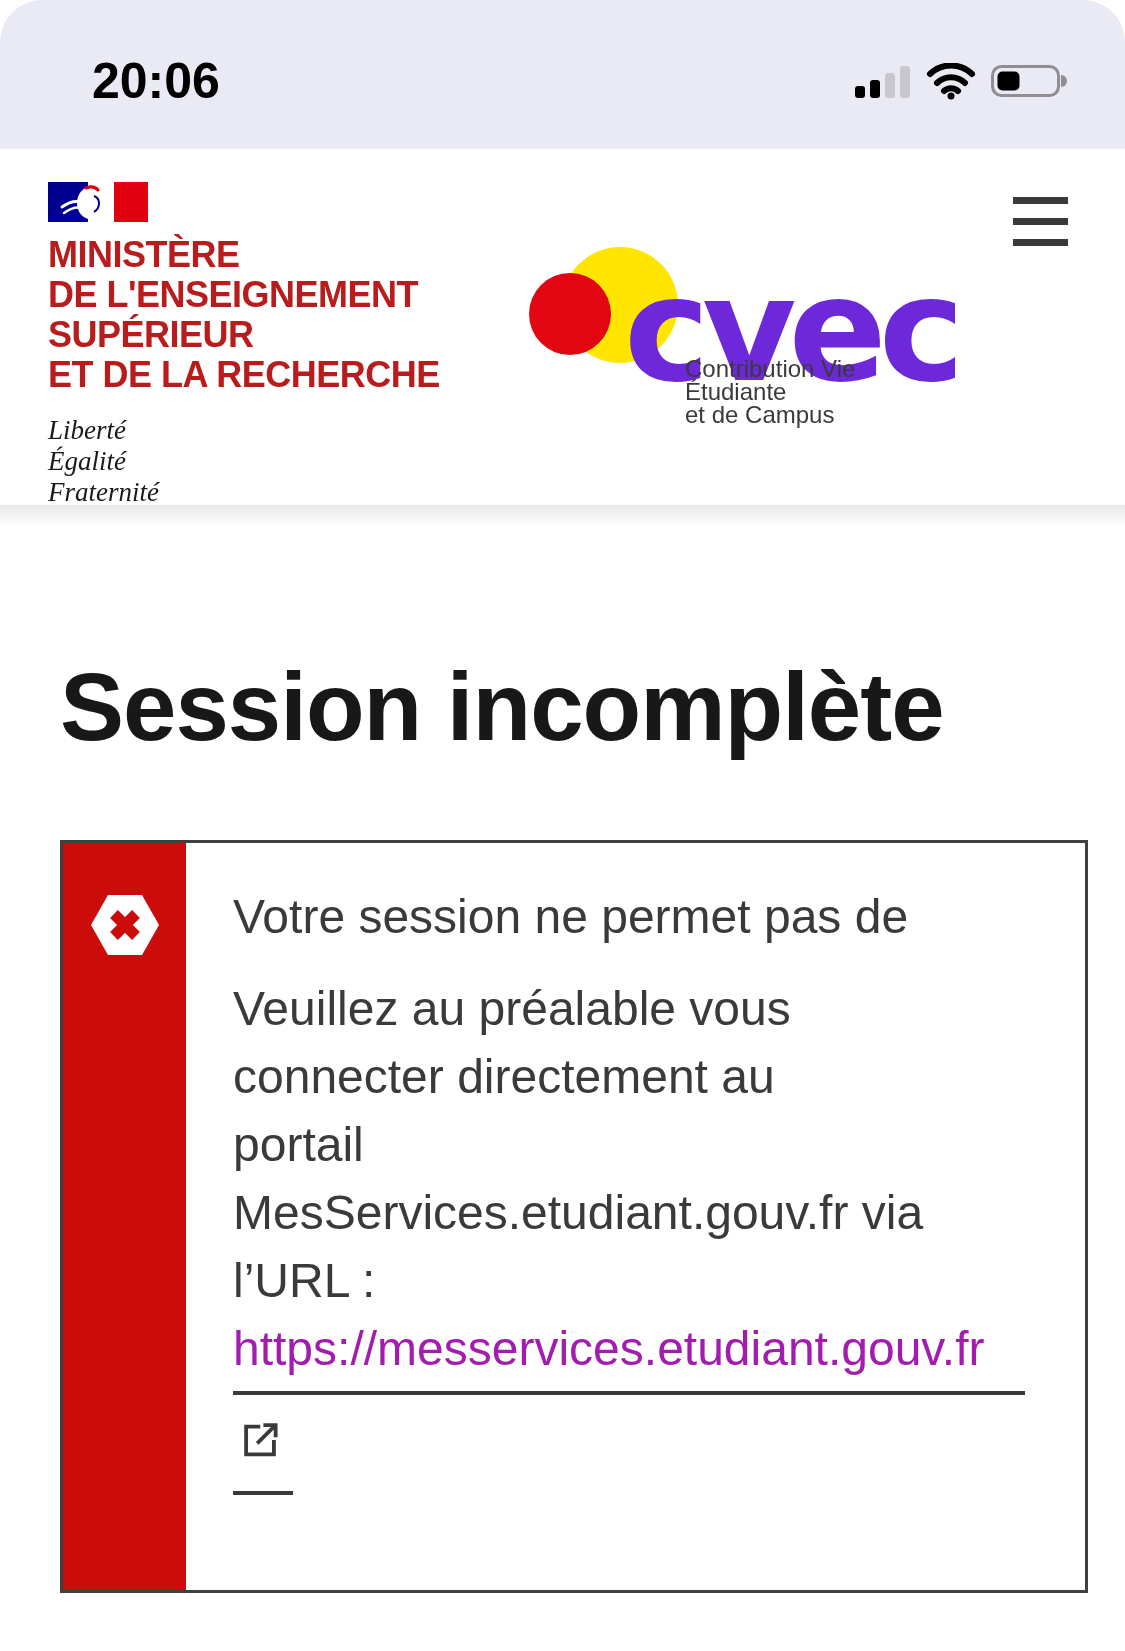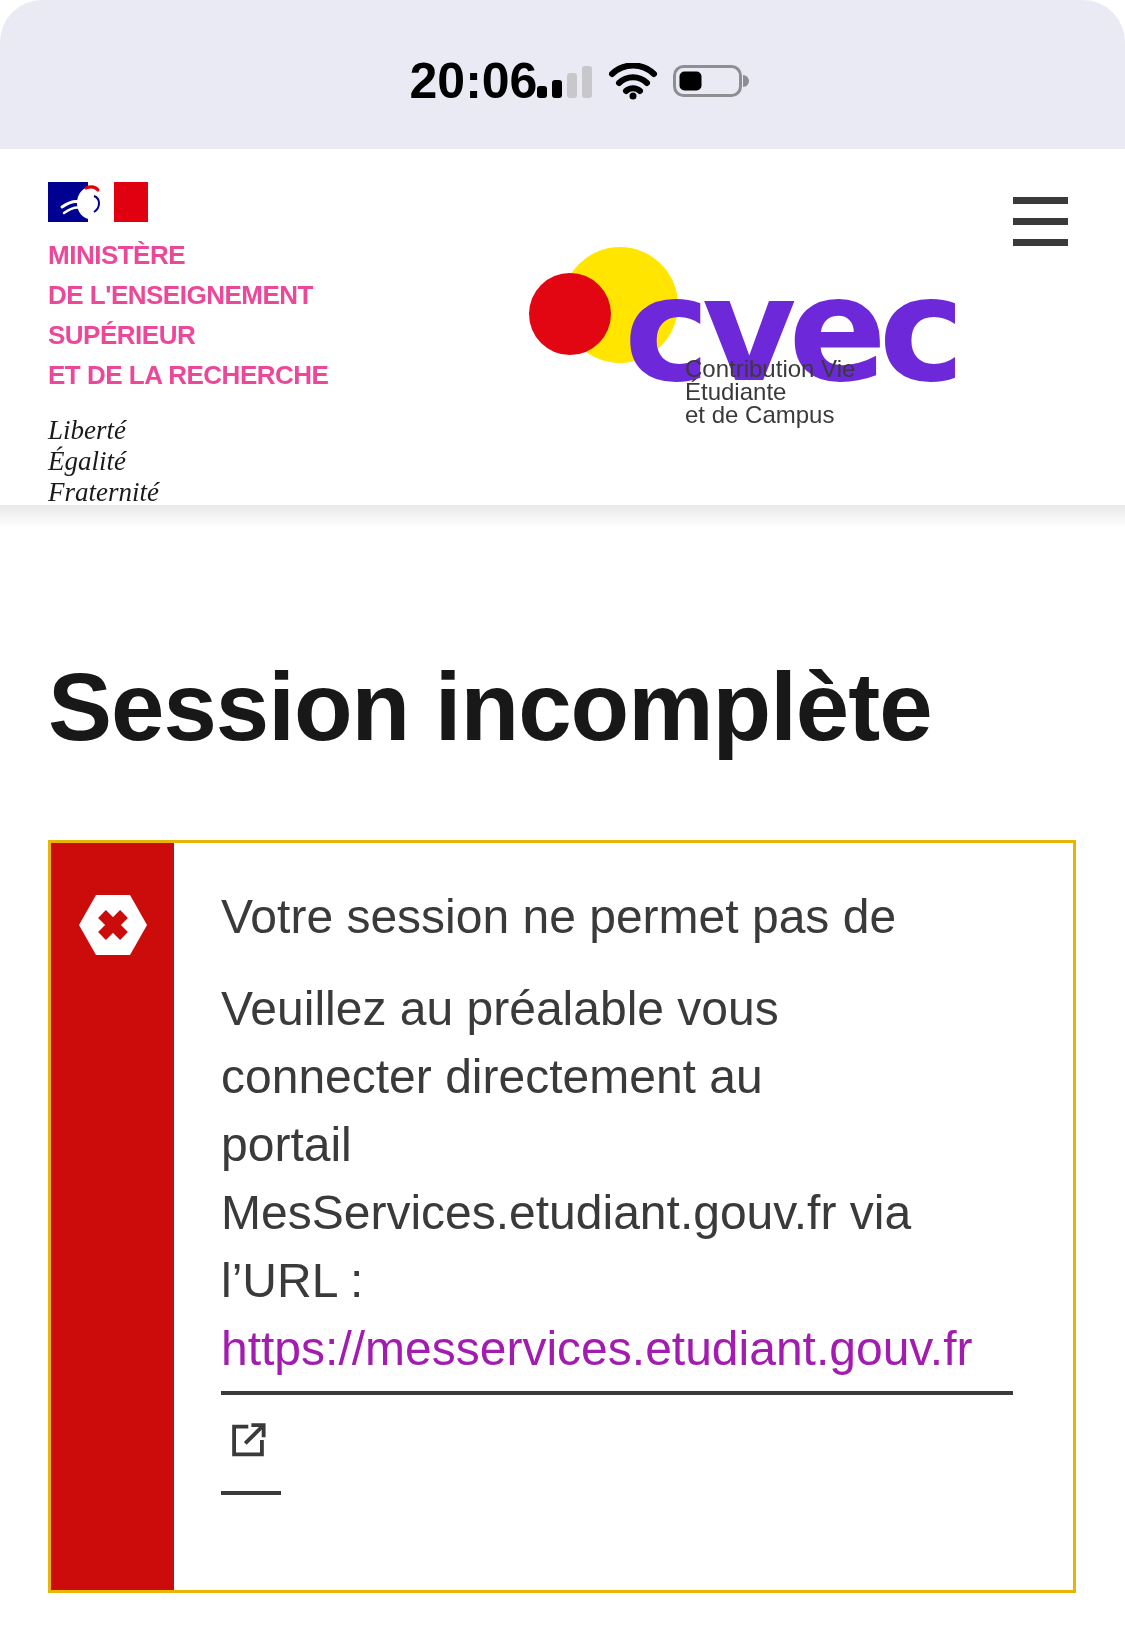--- a/index.html
+++ b/index.html
@@ -1,54 +1,54 @@
 <!DOCTYPE html>
 <html><head>
 <meta charset="utf-8">
 <style>
   * { margin:0; padding:0; box-sizing:border-box; }
   html,body { width:1125px; height:1651px; background:#ffffff; font-family:"Liberation Sans", sans-serif; overflow:hidden; }
 
   
   .statusbar{
     height:149px; background:#E9EAF4; border-radius:42px 42px 0 0;
-    display:flex; align-items:center; justify-content:center;
+    display:flex; align-items:center; justify-content:space-between;
     padding:26px 58px 13px 92px;
   }
   .time{ font-size:50px; font-weight:700; color:#000; letter-spacing:0; }
   .sb-icons{ display:flex; align-items:center; gap:15px; }
 
   
   .header{ height:356px; background:#fff; position:relative; }
 
   .ministry{ position:absolute; left:48px; top:33px; }
   .flag{ display:block; }
-  .ministry-caps{ margin-top:13px; font-size:26px; line-height:40px; font-weight:700; color:#ec4899; letter-spacing:-0.5px; }
+  .ministry-caps{ margin-top:13px; font-size:36px; line-height:40px; font-weight:700; color:#b91c1c; letter-spacing:-0.5px; }
   .ministry-caps span{ display:block; }
   .motto{ margin-top:20px; font-family:"Liberation Serif", serif; font-style:italic; font-size:27px; line-height:31px; color:#1a1a1a; }
   .motto span{ display:block; }
 
   .cvec{ position:absolute; left:512px; top:48px; width:440px; height:230px; }
   .cvec .yellow{ position:absolute; left:50px; top:50px; width:116px; height:116px; border-radius:50%; background:#FFE500; }
   .cvec .red{ position:absolute; left:17px; top:76px; width:82px; height:82px; border-radius:50%; background:#E20613; }
   .cvec .wordmark{ position:absolute; left:112px; top:60px; font-family:"DejaVu Sans", sans-serif; font-weight:700; font-size:145px; line-height:145px; letter-spacing:-8px; color:#6d28d9; }
   .cvec .subtitle{ position:absolute; left:173px; top:160px; font-size:24px; line-height:23px; color:#3A3A3A; }
   .cvec .subtitle span{ display:block; }
 
   .menu-btn{ position:absolute; right:57px; top:48px; width:55px; height:49px; background:none; border:none; cursor:pointer;
     display:flex; flex-direction:column; justify-content:space-between; }
   .menu-btn i{ display:block; height:7px; background:#3A3A3A; }
 
   .header-shadow{ height:22px; background:linear-gradient(rgba(0,0,0,0.09), rgba(255,255,255,0)); }
 
   
-  .main{ padding:0 48px; }
+  .main{ padding:0 60px; }
   h1.page-title{ margin:125px 0 0 0; font-size:96px; line-height:110px; font-weight:700; letter-spacing:-1px; color:#181818; }
 
-  .alert{ margin-top:78px; width:1028px; min-height:753px; border:3px solid #eab308; display:flex; background:#fff; }
+  .alert{ margin-top:78px; width:1028px; min-height:753px; border:3px solid #404040; display:flex; background:#fff; }
   .alert-stripe{ flex:none; width:123px; background:#CC0B0B; text-align:center; }
   .alert-stripe svg{ margin-top:51px; }
   .alert-content{ flex:1 1 auto; padding:40px 60px 40px 47px; font-size:48px; line-height:68px; color:#3A3A3A; }
   .alert-content p{ margin:0; }
   .alert-content p + p{ margin-top:24px; }
   .alert-content p span{ display:block; }
   .alert-link{ color:#a21caf; text-decoration:none; cursor:pointer; }
   .link-text{ display:inline; border-bottom:4px solid #3A3A3A; padding-bottom:8px; }
   .link-icon-wrap{ display:inline-block; margin-top:14px; padding:4px 12px 10px 2px; border-bottom:4px solid #3A3A3A; }
 </style>

